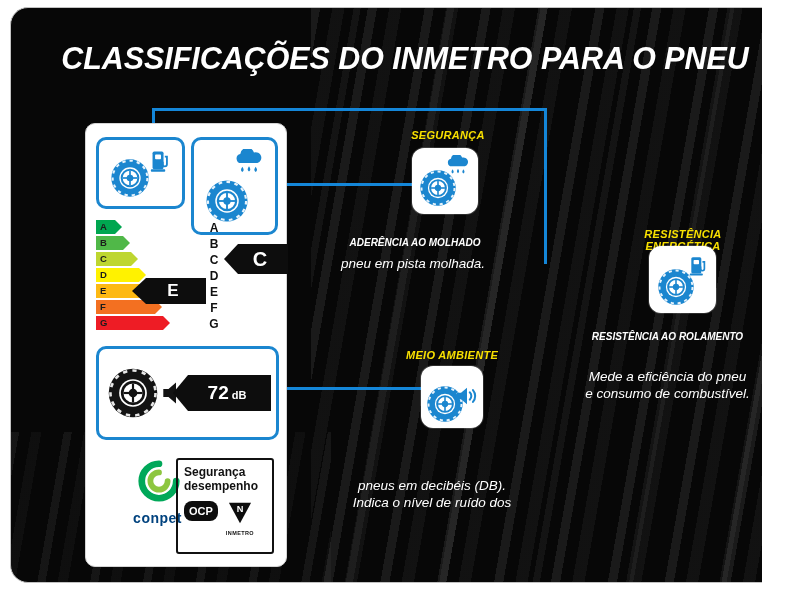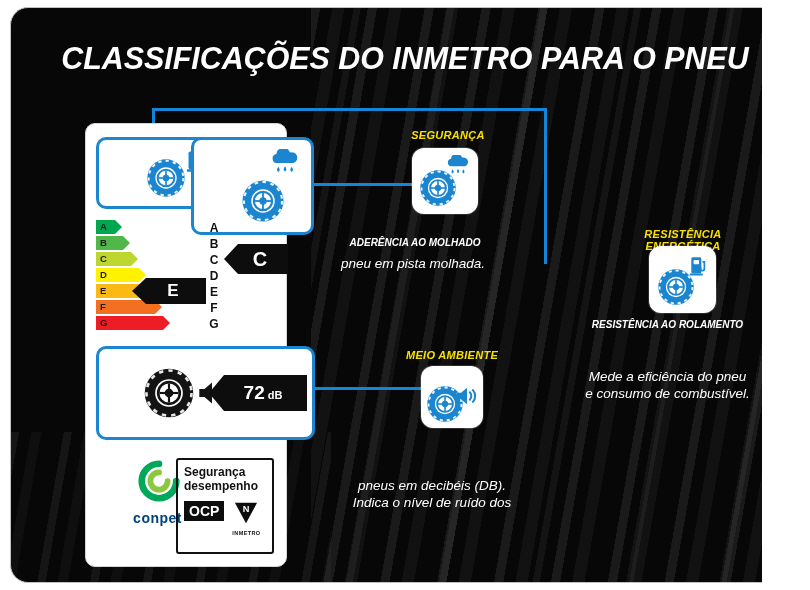--- a/index.html
+++ b/index.html
@@ -17,21 +17,21 @@
   .title{position:absolute;left:0;top:40px;width:810px;margin:0;text-align:center;
          color:#fff;font-size:32px;font-weight:bold;font-style:italic;letter-spacing:0;
          transform:scaleX(.95);transform-origin:center;}
 
   .line{position:absolute;background:#1486d8;z-index:1;}
 
   
   .card{position:absolute;left:85px;top:123px;width:200px;height:442px;background:#fff;
         border:1px solid #d5d5d5;border-radius:10px;z-index:2;}
   .blue-box{position:absolute;border:3px solid #1b86cf;border-radius:10px;display:flex;
-            align-items:center;justify-content:center;background:#fff;padding-left:36px;}
+            align-items:center;justify-content:center;background:#fff;}
   .fuel-box{left:10px;top:13px;width:83px;height:66px;}
   .rain-box{left:105px;top:13px;width:81px;height:92px;}
   .noise-box{left:10px;top:222px;width:177px;height:88px;justify-content:flex-start;}
 
   .combo{position:relative;color:#1b86cf;}
   .combo .c-tire{position:absolute;left:0;bottom:0;}
   .combo .c-glyph{position:absolute;right:0;top:0;}
   .combo-fuel{width:62px;height:50px;}
   .combo-fuel .c-tire{width:40px;height:40px;}
   .combo-fuel .c-glyph{width:22px;height:24px;}
@@ -66,21 +66,21 @@
             clip-path:polygon(15px 0, 100% 0, 100% 100%, 15px 100%, 0 50%);}
   .db-arrow .val{font-size:19px;font-weight:bold;line-height:36px;}
   .db-arrow .unit{font-size:11px;font-weight:bold;}
 
   .conpet{position:absolute;left:18px;top:334px;width:78px;text-align:right;}
   .conpet-label{font-size:14px;font-weight:bold;color:#00427e;margin-top:2px;letter-spacing:.5px;}
   .cert-box{position:absolute;left:90px;top:334px;width:98px;height:96px;border:2px solid #111;
             border-radius:3px;box-sizing:border-box;padding:5px 6px;}
   .cert-box .cert-line{font-size:12px;font-weight:bold;color:#111;line-height:14px;}
   .cert-badges{display:flex;align-items:flex-start;gap:8px;margin-top:8px;}
-  .ocp-badge{background:#0d0d0d;color:#fff;font-size:14px;font-weight:bold;border-radius:0;
+  .ocp-badge{background:#0d0d0d;color:#fff;font-size:11px;font-weight:bold;border-radius:8px;
              padding:4px 5px;line-height:12px;}
   .inmetro-mark{text-align:center;}
   .inmetro-text{font-size:5.5px;font-weight:bold;color:#111;letter-spacing:.4px;margin-top:1px;}
 
   
   .tag{position:absolute;color:#f8e000;font-size:11px;font-weight:bold;font-style:italic;
        text-align:center;letter-spacing:.3px;z-index:2;}
   .icon-box{position:absolute;background:#fff;border-radius:12px;display:flex;align-items:center;
             justify-content:center;z-index:2;box-shadow:0 0 0 1px rgba(255,255,255,.15);}
   .heading{position:absolute;color:#fff;font-size:10px;font-weight:bold;font-style:italic;
@@ -268,21 +268,21 @@
   <div class="icon-box" style="left:649px;top:246px;width:67px;height:67px">
     <div class="combo combo-call fuel">
       <svg class="c-tire">
           <use href="#sym-tire"></use>
         </svg>
       <svg class="c-glyph">
           <use href="#sym-fuel"></use>
         </svg>
     </div>
   </div>
-  <div class="heading" style="left:555px;top:319px;width:225px">RESISTÊNCIA AO ROLAMENTO</div>
+  <div class="heading" style="left:555px;top:331px;width:225px">RESISTÊNCIA AO ROLAMENTO</div>
   <div class="desc" style="left:565px;top:369px;width:205px">
     <div>Mede a eficiência do pneu</div>
     <div>e consumo de combustível.</div>
   </div>
 
   <div class="tag" style="left:392px;top:349px;width:120px">MEIO AMBIENTE</div>
   <div class="icon-box" style="left:421px;top:366px;width:62px;height:62px">
     <div class="combo combo-call spk">
       <svg class="c-tire">
           <use href="#sym-tire"></use>

